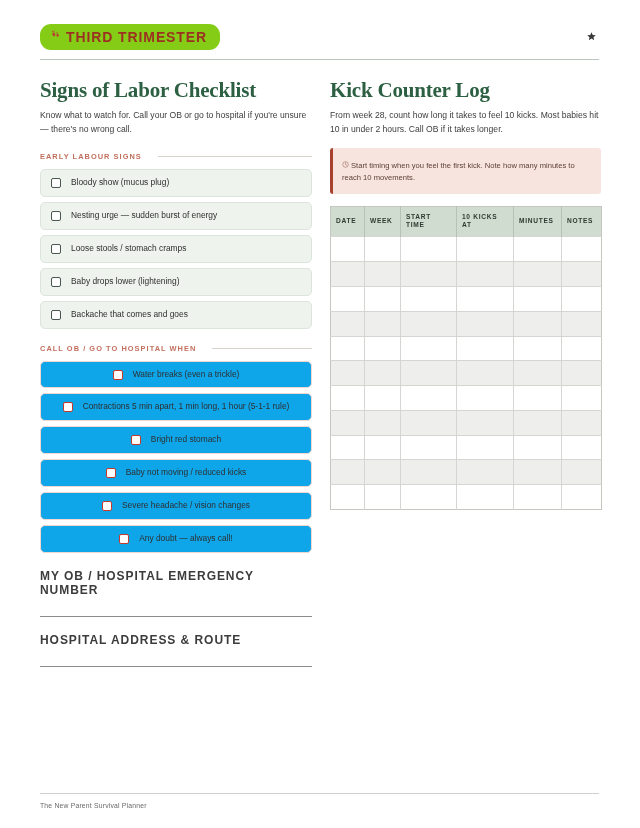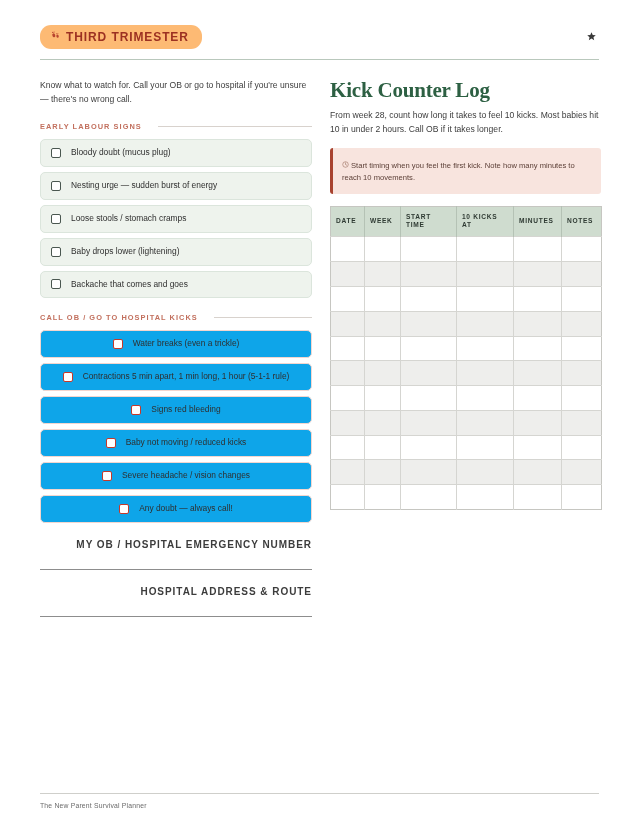--- a/index.html
+++ b/index.html
@@ -26,25 +26,25 @@
   .topbar {
     display: flex;
     align-items: center;
     justify-content: space-between;
     height: 22px;
   }
   .badge {
     display: inline-flex;
     align-items: flex-start;
     gap: 6px;
-    background: #fdba74;
+    background: #84cc16;
     color: #9c3122;
     border-radius: 11px;
     padding: 5px 13px 5px 11px;
-    font-size: 12px;
+    font-size: 14px;
     font-weight: bold;
     letter-spacing: 0.9px;
   }
   .badge .feet {
     font-size: 9px;
     line-height: 1;
     color: #b8442f;
   }
   .star-btn {
     color: #3a3a3a;
@@ -133,26 +133,25 @@
   .check-row.green .box { border: 1.6px solid #4a5750; }
   .check-row.red .box { border: 1.6px solid #c4392b; }
   .check-label {
     font-size: 8.4px;
     line-height: 1.42;
     color: #2f2f2f;
   }
 
   
   .field-label {
-    font-size: 10px;
+    font-size: 12px;
     font-weight: bold;
     letter-spacing: 0.95px;
     color: #3c3c3c;
     margin: 16px 0 0 0;
-    text-align: right;
   }
   .field-line {
     margin-top: 19px;
     border-top: 1.4px solid #8d8d8d;
   }
 
   
   .callout {
     margin-top: 11px;
     background: #f8e4de;
@@ -244,67 +243,68 @@
       <svg width="11" height="11" viewBox="0 0 24 24" aria-hidden="true">
         <path d="M12 2.5l2.7 6.1 6.6.6-5 4.4 1.5 6.5L12 16.6 6.2 20.1l1.5-6.5-5-4.4 6.6-.6z" fill="#3a3a3a"></path>
       </svg>
     </div>
   </div>
   <div class="topdivider"></div>
 
   <div class="cols">
 
     <div class="col-left">
+      <h1 class="title">Signs of Labor Checklist</h1>
       <p class="intro">Know what to watch for. Call your OB or go to hospital if you're unsure — there's no wrong call.</p>
 
       <div class="sec-label">
         <span class="txt">EARLY LABOUR SIGNS</span>
         <span class="rule"></span>
       </div>
 
       <div>
         <div class="check-row green">
           <span class="box"></span>
-          <span class="check-label">Bloody doubt (mucus plug)</span>
+          <span class="check-label">Bloody show (mucus plug)</span>
         </div>
         <div class="check-row green">
           <span class="box"></span>
           <span class="check-label">Nesting urge — sudden burst of energy</span>
         </div>
         <div class="check-row green">
           <span class="box"></span>
           <span class="check-label">Loose stools / stomach cramps</span>
         </div>
         <div class="check-row green">
           <span class="box"></span>
           <span class="check-label">Baby drops lower (lightening)</span>
         </div>
         <div class="check-row green">
           <span class="box"></span>
           <span class="check-label">Backache that comes and goes</span>
         </div>
       </div>
 
       <div class="sec-label dark">
-        <span class="txt">CALL OB / GO TO HOSPITAL KICKS</span>
+        <span class="txt">CALL OB / GO TO HOSPITAL WHEN</span>
         <span class="rule"></span>
       </div>
 
       <div>
         <div class="check-row red">
           <span class="box"></span>
           <span class="check-label">Water breaks (even a trickle)</span>
         </div>
         <div class="check-row red">
           <span class="box"></span>
           <span class="check-label">Contractions 5 min apart, 1 min long, 1 hour (5-1-1 rule)</span>
         </div>
         <div class="check-row red">
           <span class="box"></span>
-          <span class="check-label">Signs red bleeding</span>
+          <span class="check-label">Bright red stomach</span>
         </div>
         <div class="check-row red">
           <span class="box"></span>
           <span class="check-label">Baby not moving / reduced kicks</span>
         </div>
         <div class="check-row red">
           <span class="box"></span>
           <span class="check-label">Severe headache / vision changes</span>
         </div>
         <div class="check-row red">

